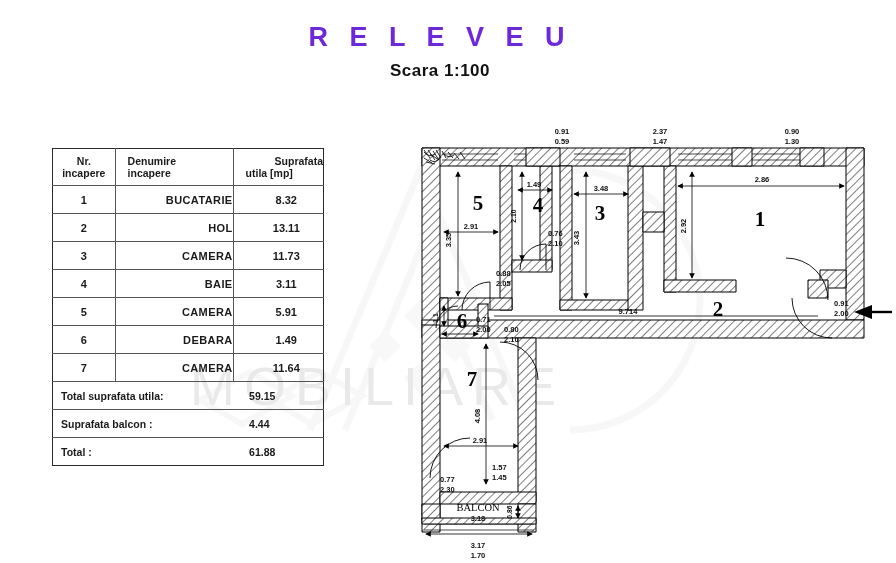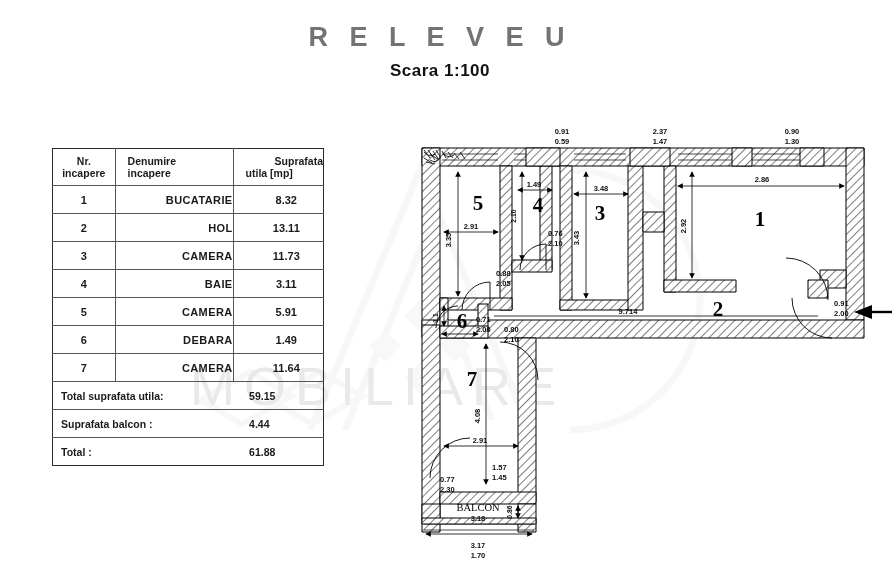--- a/index.html
+++ b/index.html
@@ -26,21 +26,21 @@
     left: 250px;
     top: 22px;
     width: 380px;
     text-align: center;
   }
   #doc-title {
     font-size: 27px;
     font-weight: bold;
     letter-spacing: 7px;
     font-family: "Liberation Sans", sans-serif;
-    color: #737373;
+    color: #6d28d9;
   }
   #doc-scale {
     margin-top: 8px;
     font-size: 17px;
     font-weight: bold;
     letter-spacing: 0.5px;
     color: #111;
   }
 
   

